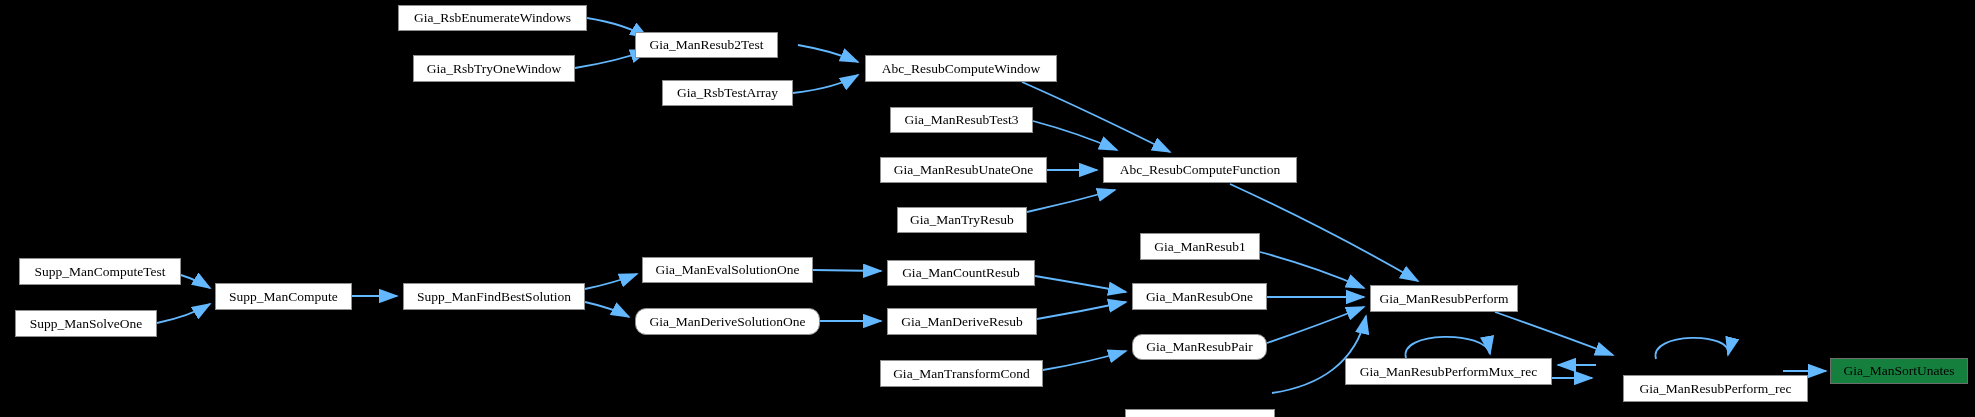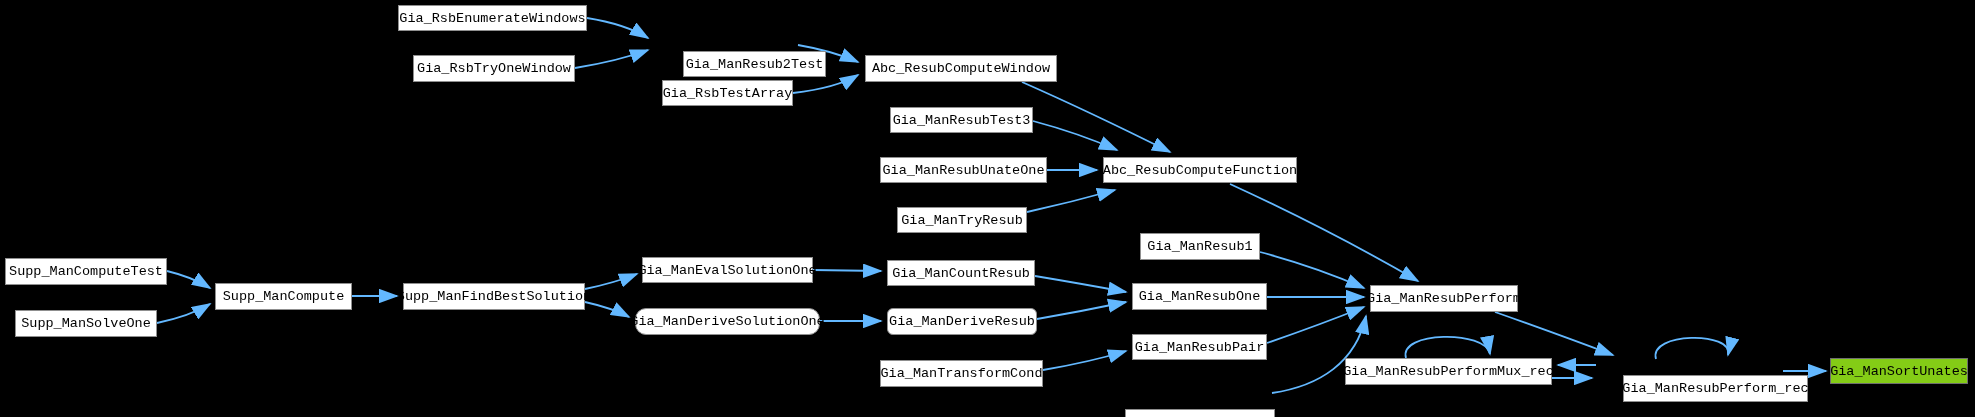--- a/index.html
+++ b/index.html
@@ -1,37 +1,37 @@
 <!DOCTYPE html>
 <html><head>
 <meta charset="utf-8">
 <style>
   html,body{margin:0;padding:0;background:#000;}
   #canvas{
     position:relative;
     width:1975px;height:417px;
     background:#000;
-    font-family:Liberation Mono, monospace;
+    font-family:Liberation Serif, serif;
     overflow:hidden;
   }
   #edge-layer{position:absolute;left:0;top:0;width:1975px;height:417px;}
   .node{
     position:absolute;
     display:flex;align-items:center;justify-content:center;
     background:#fff;
     border:1.6px solid #8F8F8F;
     color:#000;
     font-size:13.5px;
     white-space:nowrap;
     box-sizing:border-box;
     cursor:pointer;
     z-index:2;
   }
   .node.hl{
-    background:#84cc16;
+    background:#15803d;
     border-color:#6E6E6E;
     cursor:default;
   }
 </style>
 </head>
 <body>
 
 <div id="canvas" style="background: rgb(0, 0, 0);">
     <svg id="edge-layer" viewBox="0 0 1975 417" width="1975" height="417">
       <defs>
@@ -64,37 +64,37 @@
       <path d="M1272,393 C1320,386 1356,362 1366,316" fill="none" stroke="#63B8FF" stroke-width="1.8" marker-end="url(#arrow)"></path>
       <path d="M1495,312 Q1560,335 1613,355" fill="none" stroke="#63B8FF" stroke-width="1.8" marker-end="url(#arrow)"></path>
       <path d="M1596,365 L1558,365" fill="none" stroke="#63B8FF" stroke-width="1.8" marker-end="url(#arrow)"></path>
       <path d="M1552,378 L1592,378" fill="none" stroke="#63B8FF" stroke-width="1.8" marker-end="url(#arrow)"></path>
       <path d="M1406,358 C1398,331 1486,330 1490,354" fill="none" stroke="#63B8FF" stroke-width="1.8" marker-end="url(#arrow)"></path>
       <path d="M1656,359 C1648,332 1734,331 1728,355" fill="none" stroke="#63B8FF" stroke-width="1.8" marker-end="url(#arrow)"></path>
       <path d="M1783,371 L1826,371" fill="none" stroke="#63B8FF" stroke-width="1.8" marker-end="url(#arrow)"></path>
     </svg>
     <div class="node" style="left: 398px; top: 5px; width: 189px; height: 26px;">Gia_RsbEnumerateWindows</div>
     <div class="node" style="left: 413px; top: 55px; width: 162px; height: 27px;">Gia_RsbTryOneWindow</div>
-    <div class="node" style="left: 683px; top: 32px; width: 143px; height: 26px; margin-top: 19px;">Gia_ManResub2Test</div>
+    <div class="node" style="left: 635px; top: 32px; width: 143px; height: 26px;">Gia_ManResub2Test</div>
     <div class="node" style="left: 662px; top: 80px; width: 131px; height: 26px;">Gia_RsbTestArray</div>
     <div class="node" style="left: 865px; top: 55px; width: 192px; height: 27px;">Abc_ResubComputeWindow</div>
     <div class="node" style="left: 890px; top: 107px; width: 143px; height: 26px;">Gia_ManResubTest3</div>
     <div class="node" style="left: 880px; top: 157px; width: 167px; height: 26px;">Gia_ManResubUnateOne</div>
     <div class="node" style="left: 1103px; top: 157px; width: 194px; height: 26px;">Abc_ResubComputeFunction</div>
     <div class="node" style="left: 897px; top: 207px; width: 130px; height: 26px;">Gia_ManTryResub</div>
     <div class="node" style="left: 1140px; top: 233px; width: 120px; height: 27px;">Gia_ManResub1</div>
-    <div class="node" style="left: 5px; top: 258px; width: 162px; height: 27px;">Supp_ManComputeTest</div>
+    <div class="node" style="left: 19px; top: 258px; width: 162px; height: 27px;">Supp_ManComputeTest</div>
     <div class="node" style="left: 15px; top: 310px; width: 142px; height: 27px;">Supp_ManSolveOne</div>
     <div class="node" style="left: 215px; top: 283px; width: 137px; height: 27px; text-align: right;">Supp_ManCompute</div>
     <div class="node" style="left: 403px; top: 283px; width: 182px; height: 27px;">Supp_ManFindBestSolution</div>
     <div class="node" style="left: 642px; top: 257px; width: 171px; height: 26px;">Gia_ManEvalSolutionOne</div>
     <div class="node" style="left: 635px; top: 308px; width: 185px; height: 27px; border-radius: 11px;">Gia_ManDeriveSolutionOne</div>
     <div class="node" style="left: 887px; top: 260px; width: 148px; height: 26px;">Gia_ManCountResub</div>
-    <div class="node" style="left: 887px; top: 308px; width: 150px; height: 27px; border-radius: 6px;">Gia_ManDeriveResub</div>
+    <div class="node" style="left: 887px; top: 308px; width: 150px; height: 27px;">Gia_ManDeriveResub</div>
     <div class="node" style="left: 1132px; top: 283px; width: 135px; height: 27px;">Gia_ManResubOne</div>
-    <div class="node" style="left: 1132px; top: 334px; width: 135px; height: 26px;">Gia_ManResubPair</div>
+    <div class="node" style="left: 1132px; top: 334px; width: 135px; height: 26px; border-radius: 10px;">Gia_ManResubPair</div>
     <div class="node" style="left: 880px; top: 360px; width: 163px; height: 27px;">Gia_ManTransformCond</div>
     <div class="node" style="left: 1125px; top: 385px; width: 150px; height: 27px; margin-top: 24px;">Gia_ManResubTest3_</div>
     <div class="node" style="left: 1370px; top: 285px; width: 148px; height: 27px;">Gia_ManResubPerform</div>
     <div class="node" style="left: 1345px; top: 358px; width: 207px; height: 27px;">Gia_ManResubPerformMux_rec</div>
     <div class="node" style="left: 1598px; top: 375px; width: 185px; height: 27px; margin-left: 25px;">Gia_ManResubPerform_rec</div>
     <div class="node hl" style="left: 1830px; top: 358px; width: 138px; height: 26px;">Gia_ManSortUnates</div>
   </div>
 
 </body></html>

